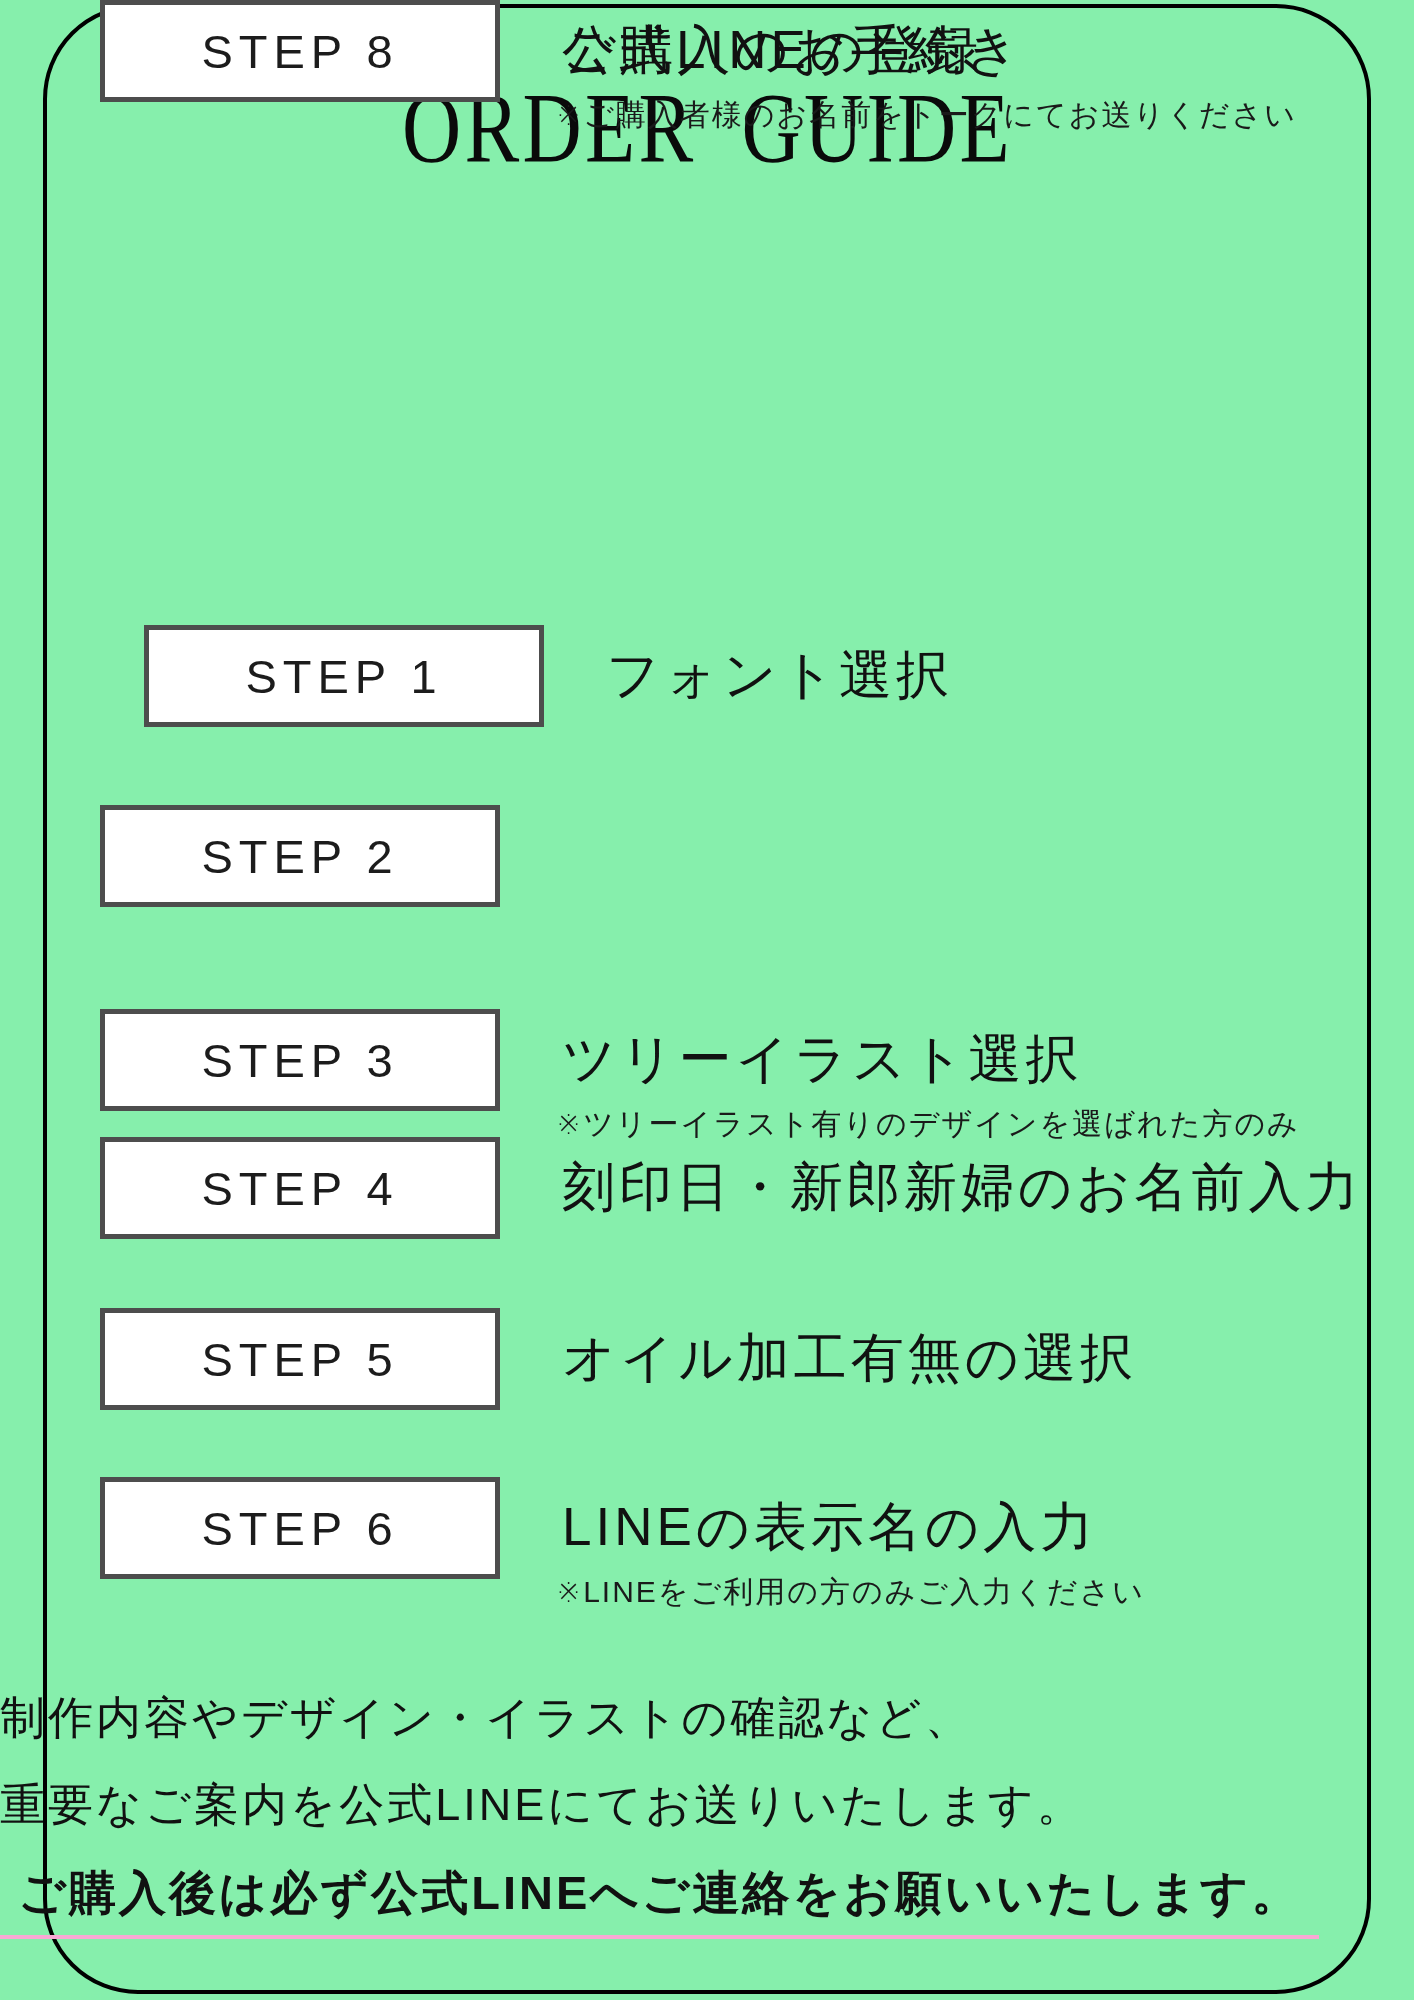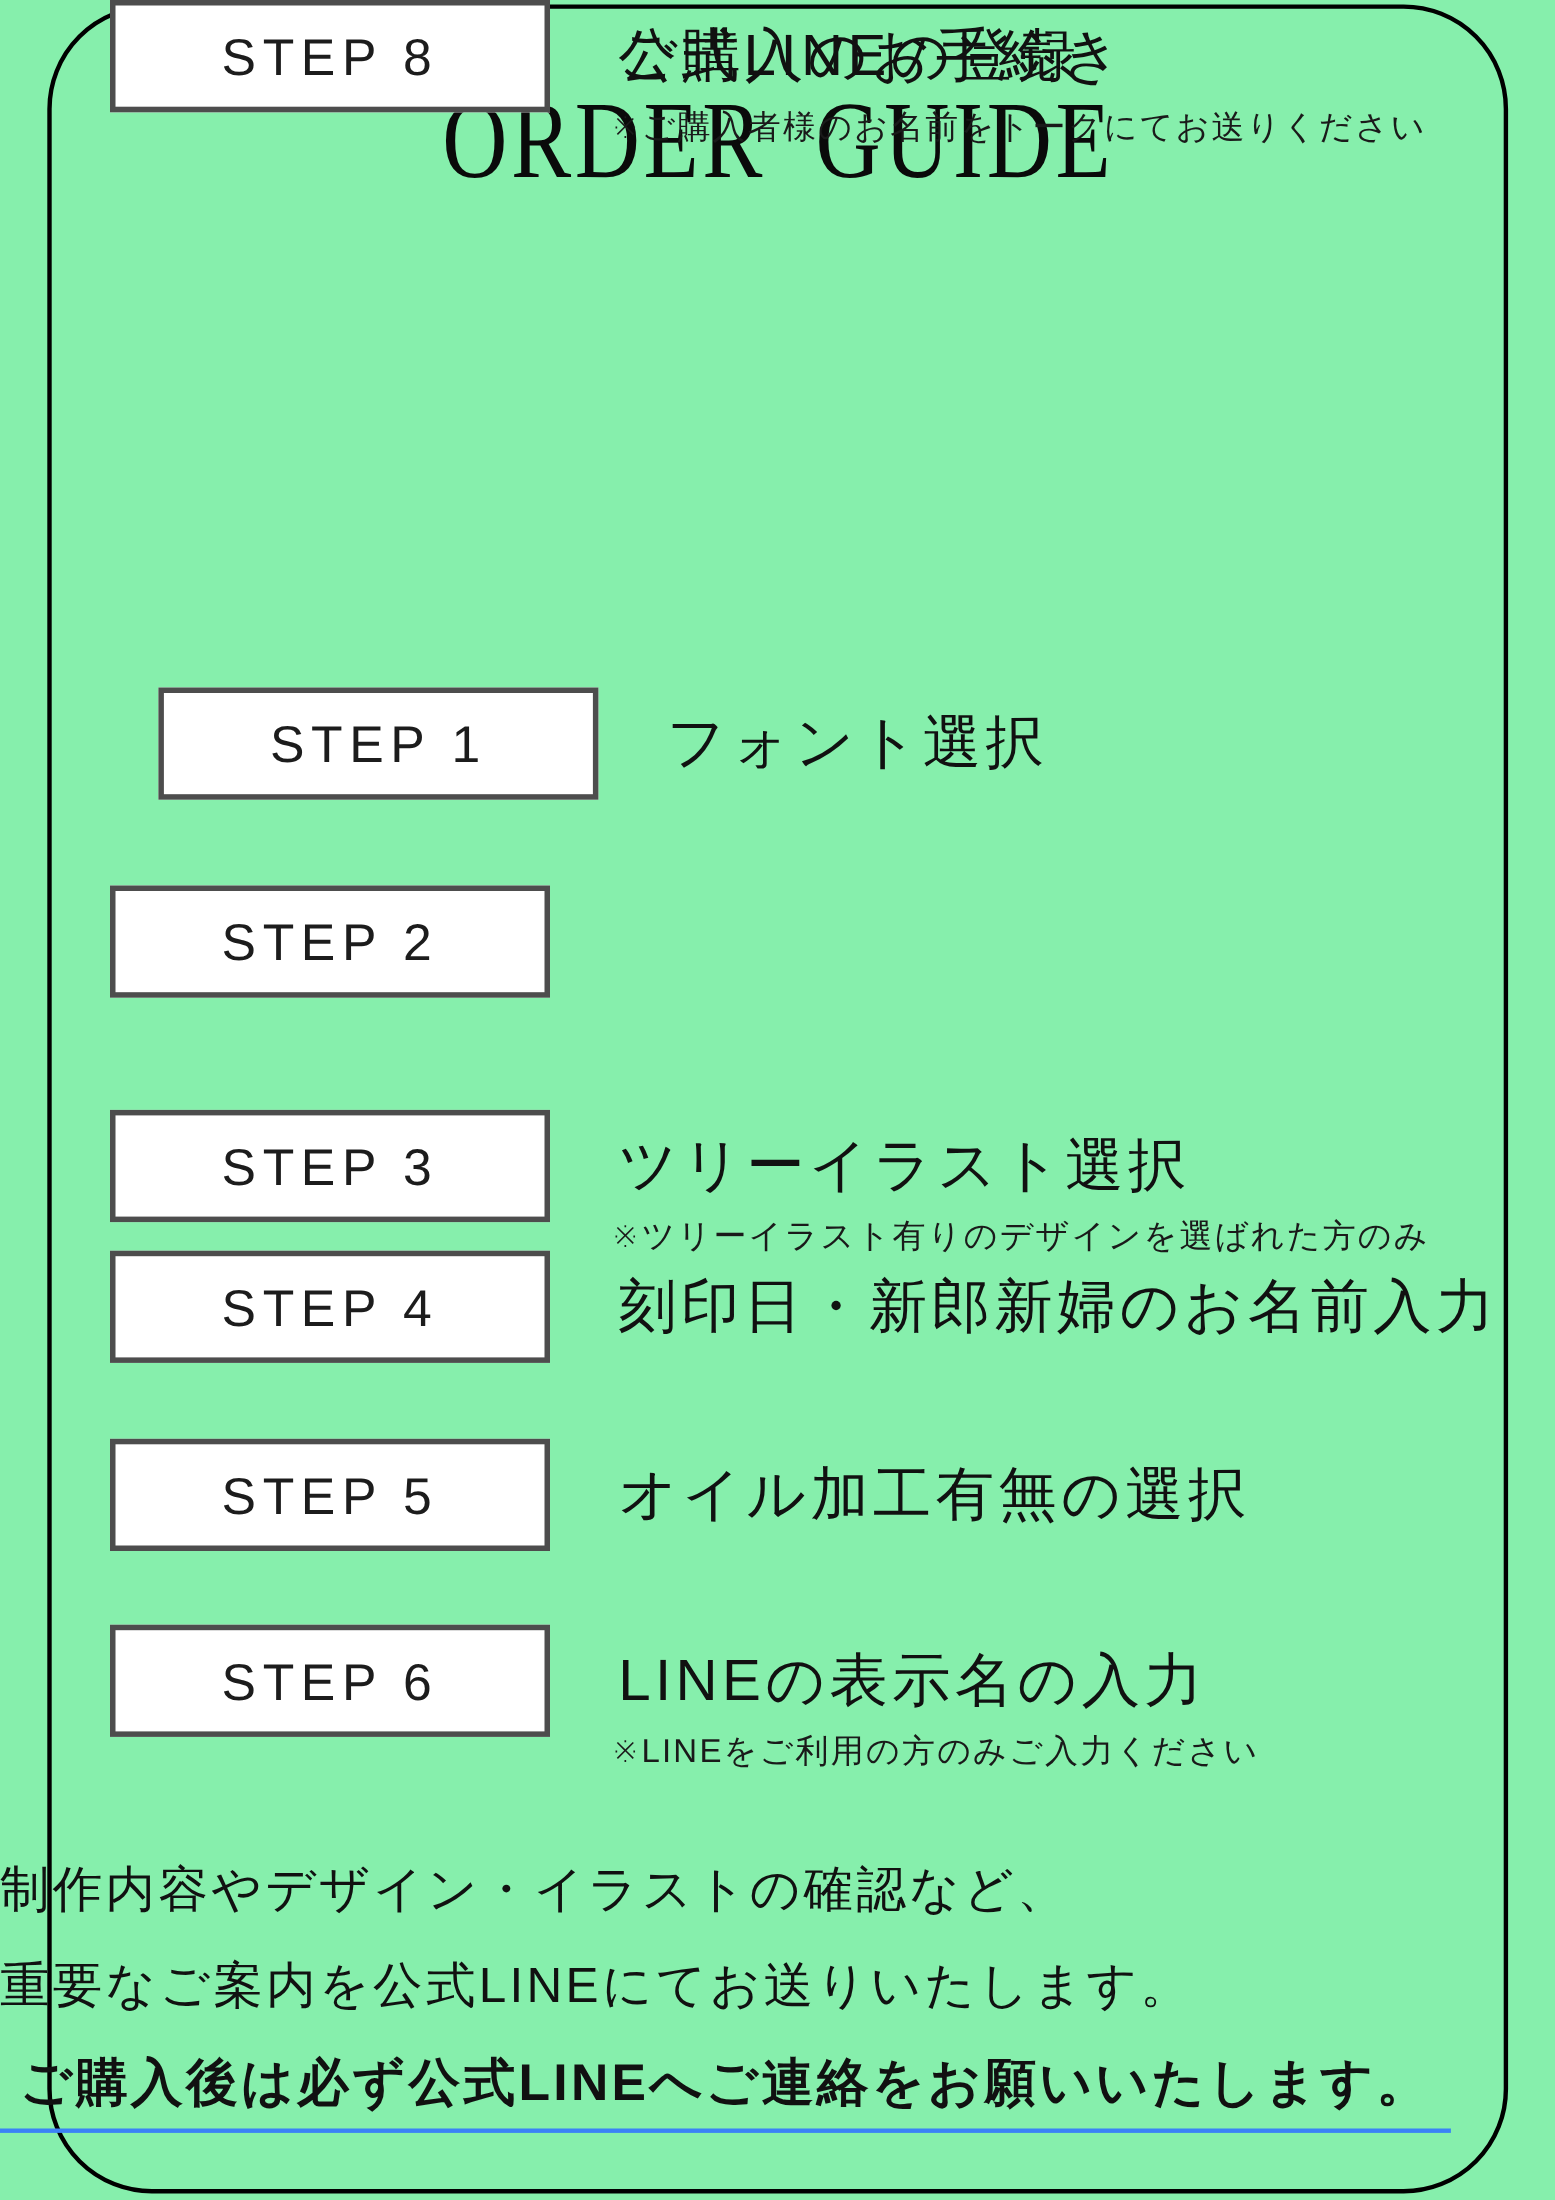--- a/index.html
+++ b/index.html
@@ -119,21 +119,21 @@
     letter-spacing: 3px;
     margin-bottom: 27px;
     white-space: nowrap;
   }
   .footer-strong {
     display: inline-block;
     font-size: 47px;
     font-weight: 700;
     letter-spacing: 3px;
     padding: 0 18px 10px 18px;
-    border-bottom: 4px solid #3b82f6;
+    border-bottom: 4px solid #f9a8d4;
     white-space: nowrap;
   }
 </style>
 </head>
 <body>
 
 <div class="page">
   <div class="frame"></div>
 
   <div class="title">

